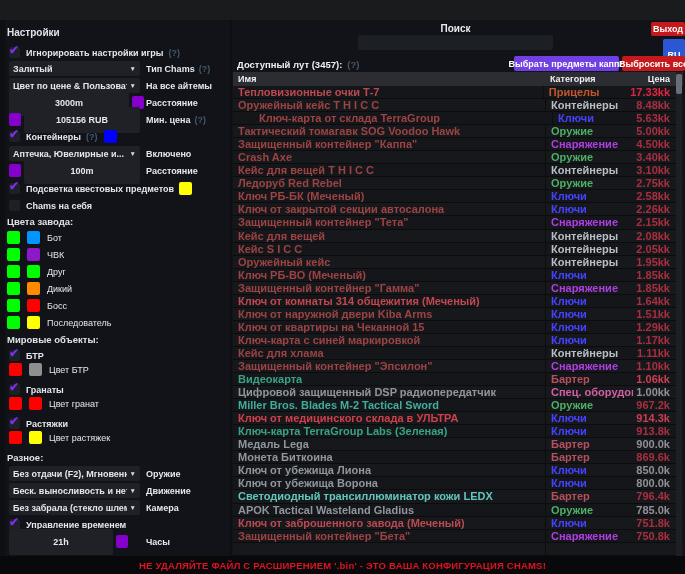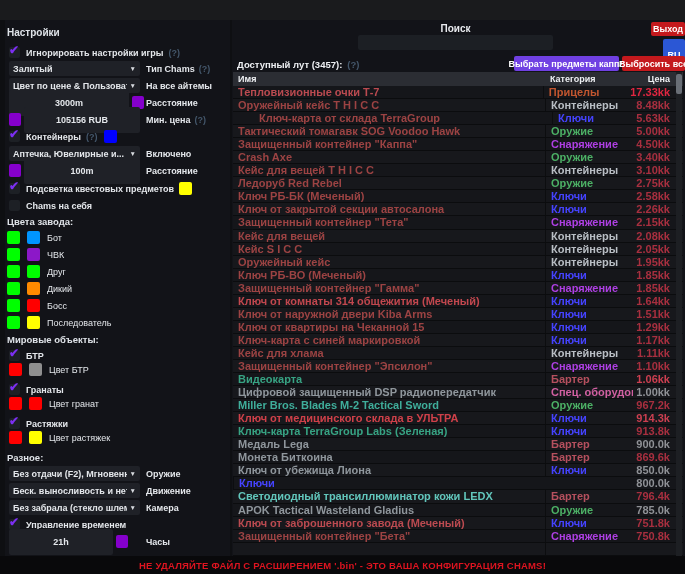--- a/index.html
+++ b/index.html
@@ -466,20 +466,21 @@
         <span class="tp" style="color: rgb(168, 47, 63);">869.6k</span>
       </div>
 
       <div class="trow">
         <span class="tn" style="color: rgb(143, 150, 156);">Ключ от убежища Лиона</span>
         <span class="tc" style="color: rgb(69, 67, 255);">Ключи</span>
         <span class="tp" style="color: rgb(143, 145, 150);">850.0k</span>
       </div>
 
       <div class="trow">
+        <span class="tn" style="color: rgb(143, 150, 156);">Ключ от убежища Ворона</span>
         <span class="tc" style="color: rgb(69, 67, 255);">Ключи</span>
         <span class="tp" style="color: rgb(143, 145, 150);">800.0k</span>
       </div>
 
       <div class="trow">
         <span class="tn" style="color: rgb(98, 198, 188);">Светодиодный трансиллюминатор кожи LEDX</span>
         <span class="tc" style="color: rgb(181, 80, 94);">Бартер</span>
         <span class="tp" style="color: rgb(168, 47, 63);">796.4k</span>
       </div>
 

